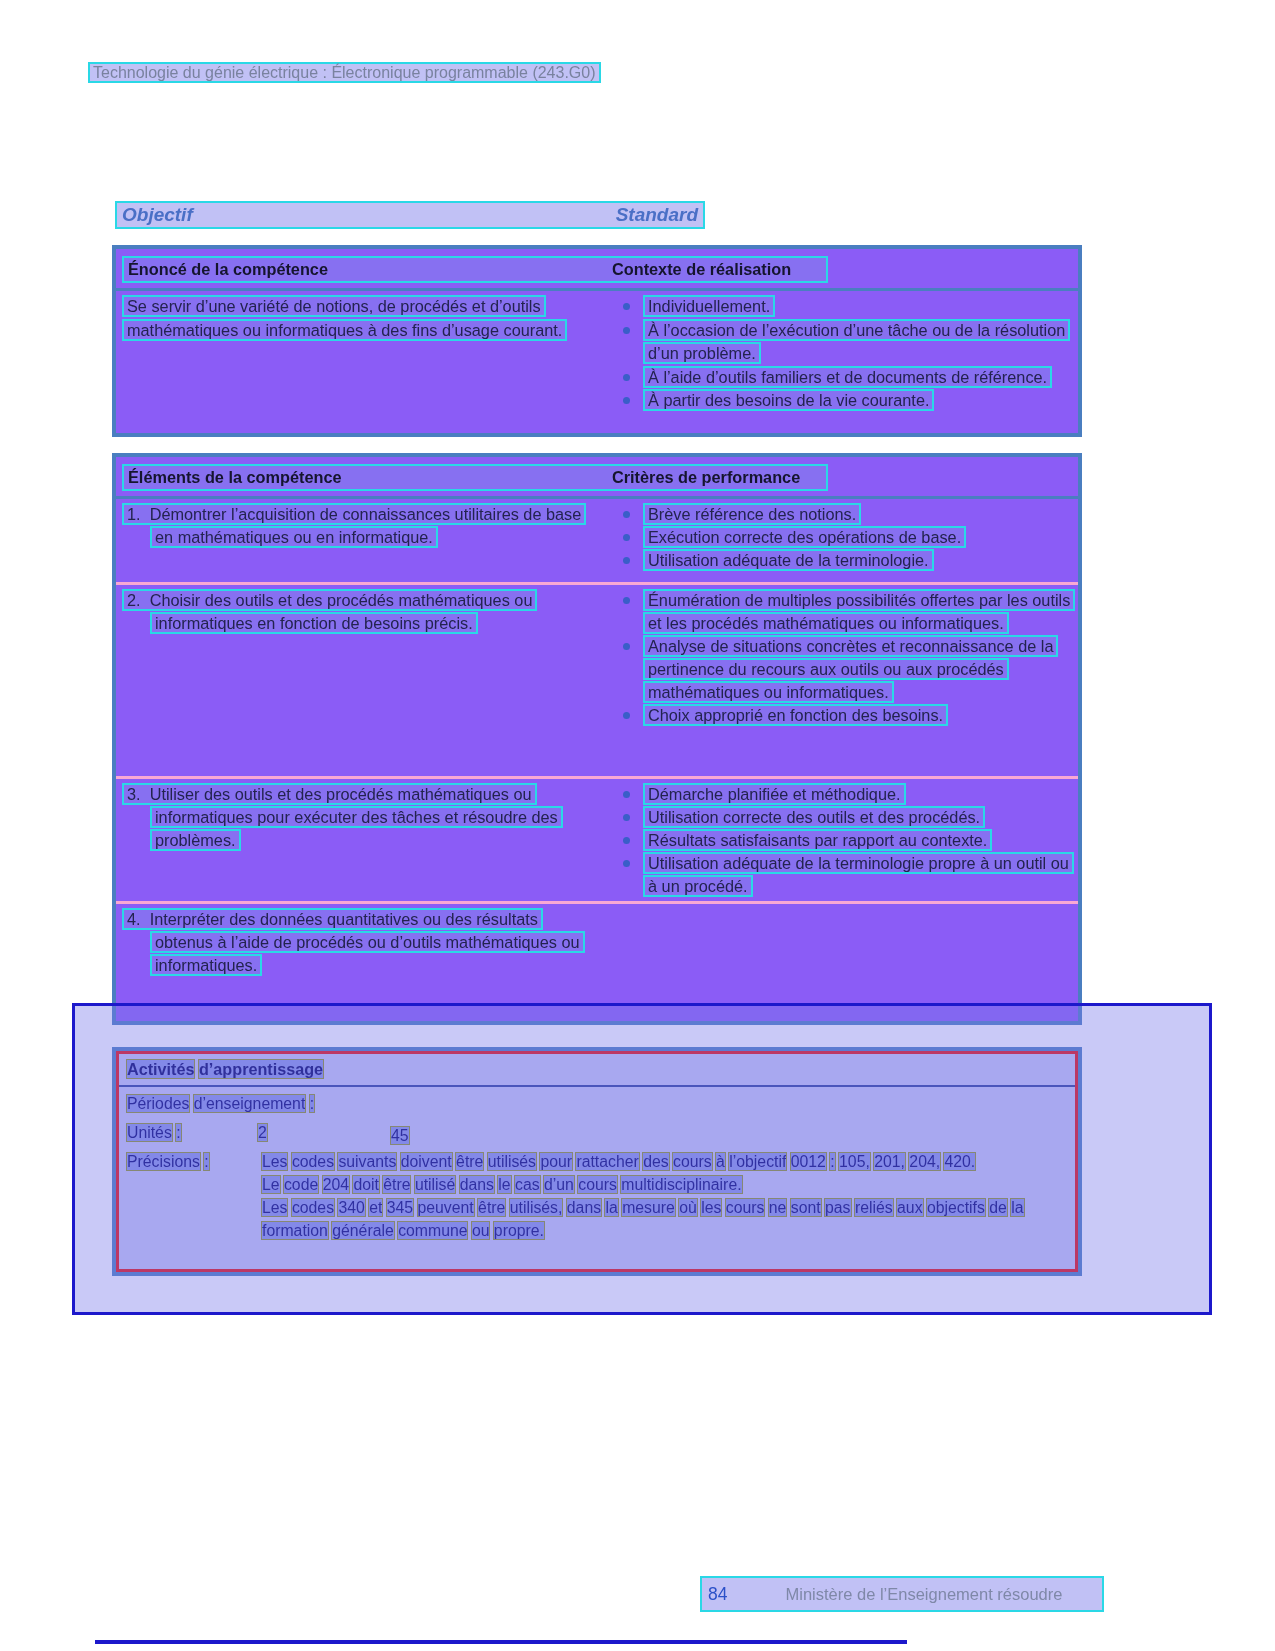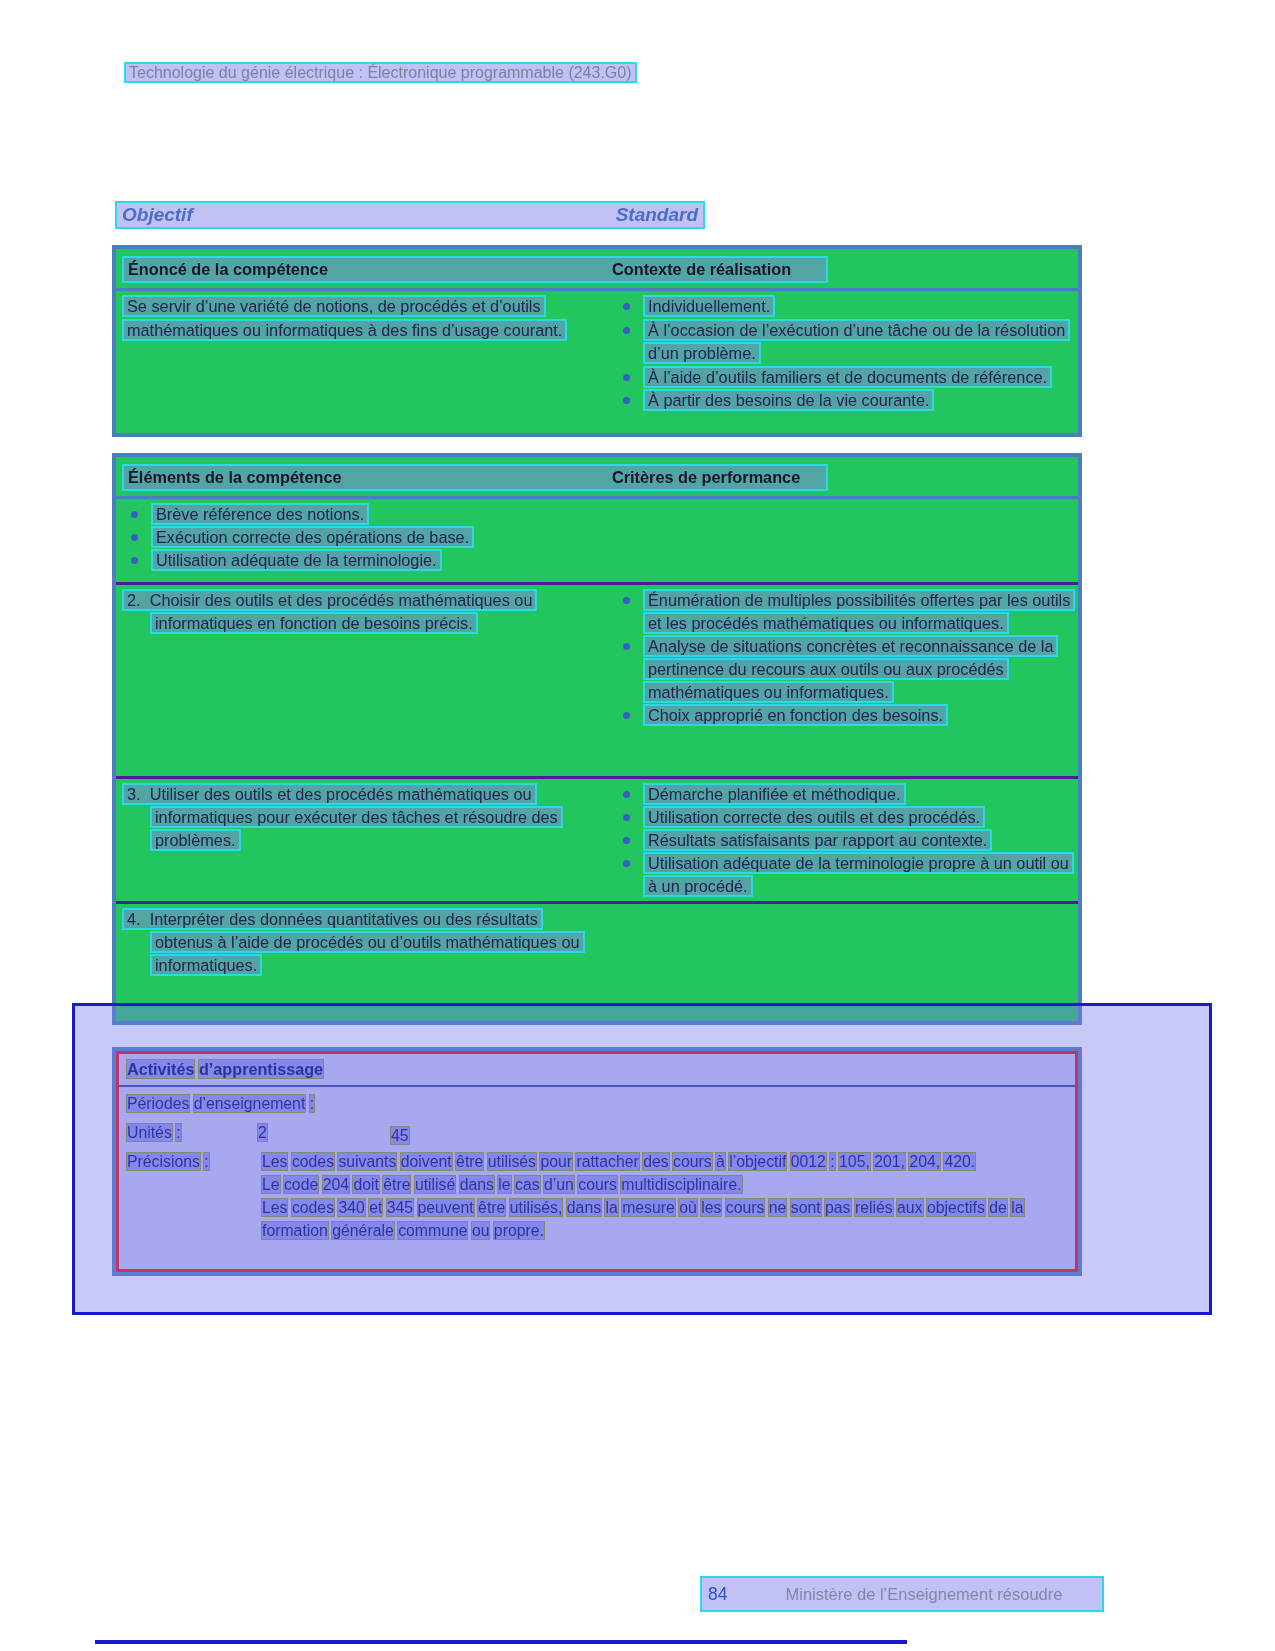--- a/index.html
+++ b/index.html
@@ -16,52 +16,52 @@
     padding:0 3px;
     -webkit-box-decoration-break:clone; box-decoration-break:clone;
   }
   .hlbox {
     background:rgba(131,131,236,.5);
     border:2px solid #2ad8e6;
   }
   .wb { outline:1px solid #8f9323; background:rgba(40,66,210,.38); }
 
   
-  .doc-header { position:absolute; left:124px; top:64px; font-size:16px; color:#79829f; }
+  .doc-header { position:absolute; left:88px; top:64px; font-size:16px; color:#79829f; }
 
   
   .title-bar { position:absolute; left:112px; top:147px; width:1058px; height:38px; background:#4a7ec0; }
   .bar-hl {
     position:absolute; left:3px; right:3px; top:5px; bottom:5px;
     background:#3e5fc7; border:2px solid #2ad8e6;
     display:flex; justify-content:space-between; align-items:center;
     padding:0 7px; color:#e3ebf8; font-size:17px;
   }
 
   
   .headings {
     position:absolute; left:115px; top:201px; width:590px; height:28px;
     display:flex; justify-content:space-between; align-items:center;
     padding:0 5px; font-size:19px; font-weight:bold; font-style:italic; color:#4a6fc6;
   }
 
   
   .tbl {
     position:absolute; left:112px; width:970px;
-    border:4px solid #4a7ec0; background:#22c55e;
+    border:4px solid #4a7ec0; background:#8b5cf6;
     font-size:16.3px; color:#23234f;
   }
   .t1 { top:245px; height:192px; }
   .t2 { top:453px; height:572px; }
   .thead { height:42px; border-bottom:3px solid #4a7ec0; padding:7px 0 0 6px; position:relative; }
   .headhl { position:relative; width:706px; height:27px; line-height:23px; font-weight:bold; color:#15152e; padding:0 4px; }
   .headhl .rh { position:absolute; left:488px; top:0; }
 
   .trow { display:flex; padding-top:4px; }
-  .sep  { border-top:3px solid #4c1d95; }
+  .sep  { border-top:3px solid #f9a8d4; }
   .t1 .trow { height:148px; line-height:23.5px; }
   .t2 .r1 { height:83px; }  .t2 .r2 { height:194px; }
   .t2 .r3 { height:125px; } .t2 .r4 { height:128px; }
   .t2 .trow { line-height:23px; }
 
   .cl { width:492px; padding-left:6px; }
   .para { width:472px; }
   .para.numbered { padding-left:28px; text-indent:-28px; }
   .cr { flex:1; padding-left:8px; }
   .bl { position:relative; padding-left:27px; max-width:462px; }
@@ -133,20 +133,23 @@
 
   <div class="tbl t2">
     <div class="thead">
       <div class="hlbox headhl">
         <span>Éléments de la compétence</span>
         <span class="rh">Critères de performance</span>
       </div>
     </div>
 
     <div class="trow r1">
+      <div class="cl">
+        <div class="para numbered"><span class="hl">1.&nbsp; Démontrer l’acquisition de connaissances utilitaires de base en mathématiques ou en informatique.</span></div>
+      </div>
       <div class="cr">
         <div class="bl"><span class="dot"></span><span class="hl">Brève référence des notions.</span></div>
         <div class="bl"><span class="dot"></span><span class="hl">Exécution correcte des opérations de base.</span></div>
         <div class="bl"><span class="dot"></span><span class="hl">Utilisation adéquate de la terminologie.</span></div>
       </div>
     </div>
 
     <div class="trow sep r2">
       <div class="cl">
         <div class="para numbered"><span class="hl">2.&nbsp; Choisir des outils et des procédés mathématiques ou informatiques en fonction de besoins précis.</span></div>

